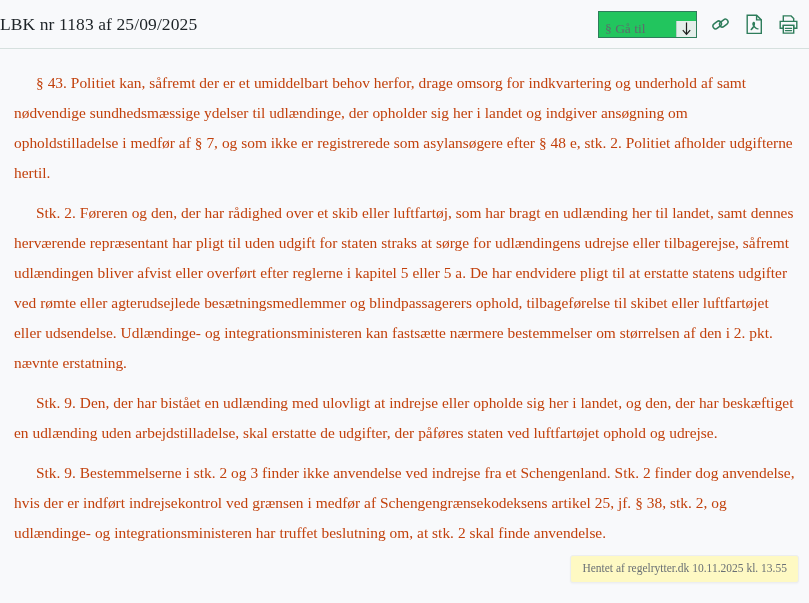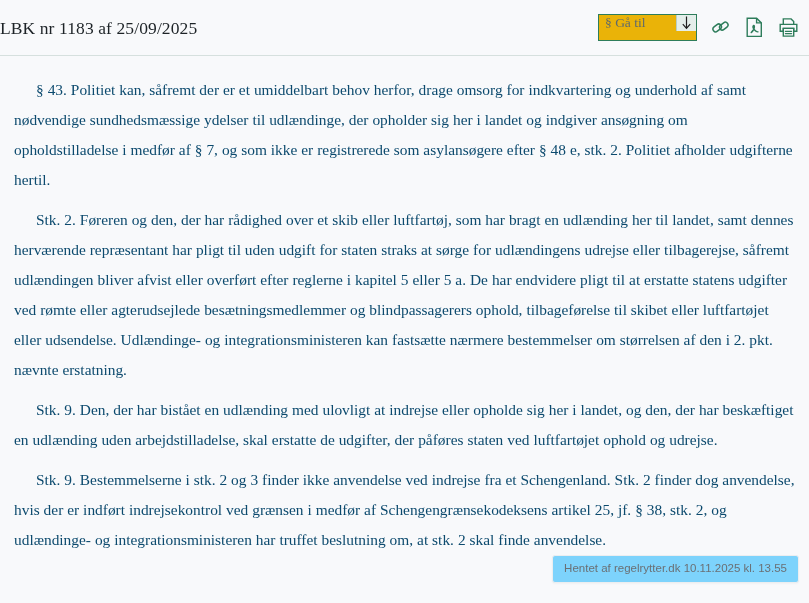--- a/index.html
+++ b/index.html
@@ -21,21 +21,21 @@
     width: 809px;
     height: 603px;
     overflow: hidden;
     background: #f8f9fb;
   }
 
   
   #header {
     position: relative;
     z-index: 5;
-    height: 56px;
+    height: 49px;
     box-sizing: border-box;
     display: flex;
     align-items: center;
     padding: 0 10px 0 0;
     background: #f8f9fb;
     border-bottom: 1px solid #d6e0de;
   }
 
   #doc-title {
     flex: 1 1 auto;
@@ -52,25 +52,25 @@
     flex: 0 0 auto;
     display: flex;
     align-items: center;
     gap: 13px;
   }
 
   
   #jump-box {
     position: relative;
     display: flex;
-    align-items: flex-start;
+    align-items: flex-end;
     width: 99px;
     height: 27px;
     border: 1px solid #2e7d5b;
-    background: #eab308;
+    background: #22c55e;
     box-sizing: border-box;
   }
   #jump-input {
     border: 0;
     outline: 0;
     background: transparent;
     width: 100%;
     padding: 0 4px 0 6px;
     font-family: "Liberation Serif", serif;
     font-size: 13.5px;
@@ -134,41 +134,41 @@
     z-index: 2;
     padding: 19px 14px 0 14px;
     box-sizing: border-box;
   }
 
   .para {
     margin: 0 0 10px 0;
     font-family: "Liberation Serif", serif;
     font-size: 15.4px;
     line-height: 30px;
-    color: #0c4a6e;
+    color: #c2410c;
     text-indent: 22px;
     text-align: left;
     word-spacing: 0.1px;
   }
   .para:last-child { margin-bottom: 0; }
 
   .stk-label {
   }
 
   
   #footer-badge {
     position: absolute;
     right: 10px;
     bottom: 20px;
     z-index: 6;
-    background: #7dd3fc;
+    background: #fef9c3;
     border: 1px solid #eceef0;
     border-radius: 3px;
     padding: 6px 11px 7px 11px;
-    font-family: Liberation Sans, sans-serif;
+    font-family: Liberation Serif, serif;
     font-size: 11.5px;
     line-height: 13px;
     color: #6a7075;
     white-space: nowrap;
     box-shadow: 0 1px 2px rgba(0,0,0,0.035);
   }
 </style>
 </head>
 <body>
 

